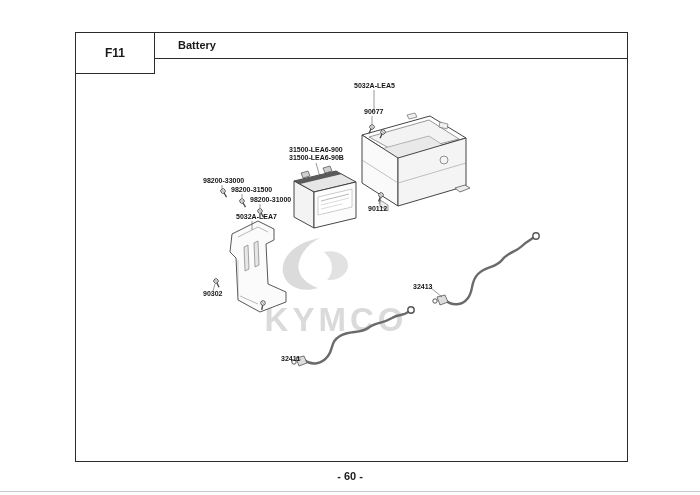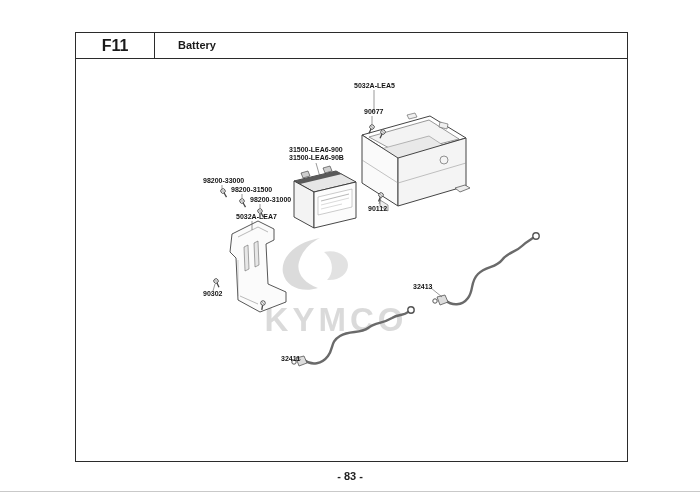--- a/index.html
+++ b/index.html
@@ -1,21 +1,21 @@
 <!DOCTYPE html>
 <html><head>
 <meta charset="utf-8">
 <style>
   html,body{margin:0;padding:0;background:#fff;}
   .page{
     position:relative;width:700px;height:495px;background:#ffffff;
     font-family:"Liberation Sans","DejaVu Sans",sans-serif;color:#1a1a1a;overflow:hidden;
   }
   .frame{position:absolute;left:75px;top:32px;width:553px;height:430px;border:1.5px solid #2b2b2b;box-sizing:border-box;background:#fff;}
-  .code-box{position:absolute;left:75px;top:32px;width:80px;height:27px;border:1.5px solid #2b2b2b;box-sizing:border-box;display:flex;align-items:center;justify-content:center;font-weight:bold;font-size:16px;background:#fff;z-index:3;}
+  .code-box{position:absolute;left:75px;top:32px;width:80px;height:42px;border:1.5px solid #2b2b2b;box-sizing:border-box;display:flex;align-items:center;justify-content:center;font-weight:bold;font-size:12px;background:#fff;z-index:3;}
   .header-line{position:absolute;left:75px;top:57.5px;width:553px;border-top:1.5px solid #2b2b2b;z-index:2;}
   .title{position:absolute;left:178px;top:39px;font-weight:bold;font-size:11px;z-index:3;}
   .footer{position:absolute;left:0;right:0;top:470px;text-align:center;font-weight:bold;font-size:11px;color:#222;}
   .bottom-edge{position:absolute;left:0;top:491px;width:700px;border-top:1px solid #c9c9c9;}
   svg.diagram{position:absolute;left:0;top:0;z-index:1;}
   text.part-label{font-family:"Liberation Sans","DejaVu Sans",sans-serif;font-size:7px;font-weight:bold;fill:#141414;}
   text.watermark-text{font-family:"Liberation Sans","DejaVu Sans",sans-serif;font-size:33px;font-weight:bold;letter-spacing:4px;fill:#c3c3c3;opacity:0.6;}
 </style>
 </head>
 <body>
@@ -144,15 +144,15 @@
     <text class="part-label" x="203" y="183">98200-33000</text>
     <text class="part-label" x="231" y="192">98200-31500</text>
     <text class="part-label" x="250" y="202">98200-31000</text>
     <text class="part-label" x="236" y="219">5032A-LEA7</text>
     <text class="part-label" x="368" y="211">90112</text>
     <text class="part-label" x="203" y="296">90302</text>
     <text class="part-label" x="413" y="289">32413</text>
     <text class="part-label" x="281" y="361">32411</text>
   </svg>
 
-  <div class="footer">- 83 -</div>
+  <div class="footer">- 60 -</div>
   <div class="bottom-edge"></div>
 </div>
 
 </body></html>

